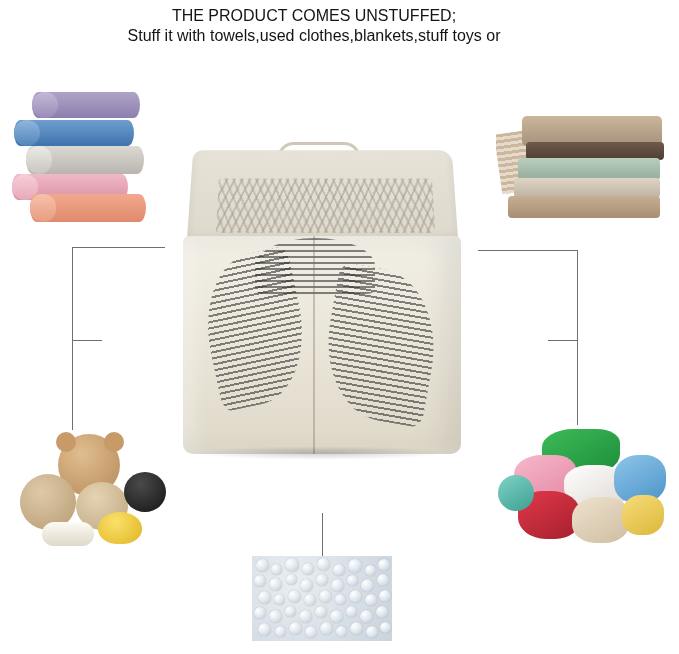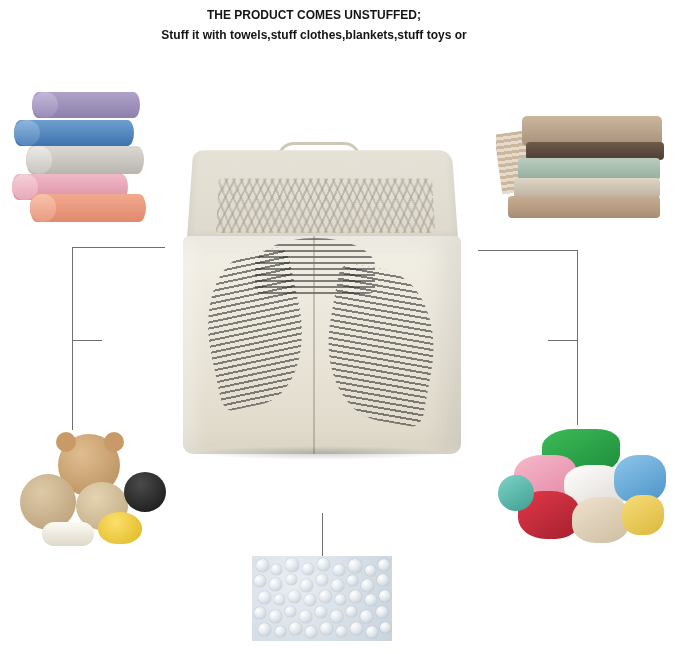--- a/index.html
+++ b/index.html
@@ -22,23 +22,22 @@
   }
 
   
   .heading {
     position: absolute;
     top: 6px;
     left: 0;
     width: 628px;
     text-align: center;
     color: #141414;
-    font-size: 12px;
+    font-size: 16px;
     line-height: 19.5px;
-    font-weight: bold;
   }
   .heading .ln { display: block; white-space: nowrap; }
 
   
   .conn {
     position: absolute;
     background: #6f6f6f;
   }
 
   
@@ -135,21 +134,21 @@
     background: radial-gradient(ellipse at center, rgba(0,0,0,0.18) 0%, rgba(0,0,0,0) 70%);
   }
 </style>
 </head>
 <body>
 
 <div class="page">
 
   <div class="heading">
     <span class="ln">THE PRODUCT COMES UNSTUFFED;</span>
-    <span class="ln">Stuff it with towels,stuff clothes,blankets,stuff toys or</span>
+    <span class="ln">Stuff it with towels,used clothes,blankets,stuff toys or</span>
   </div>
 
   <div class="conn" style="left:72px; top:247px; width:93px; height:1px;"></div>
   <div class="conn" style="left:72px; top:247px; width:1px; height:196px;"></div>
   <div class="conn" style="left:72px; top:340px; width:30px; height:1px;"></div>
   <div class="conn" style="left:478px; top:250px; width:99px; height:1px;"></div>
   <div class="conn" style="left:577px; top:250px; width:1px; height:190px;"></div>
   <div class="conn" style="left:548px; top:340px; width:30px; height:1px;"></div>
   <div class="conn" style="left:322px; top:513px; width:1px; height:44px;"></div>
 

